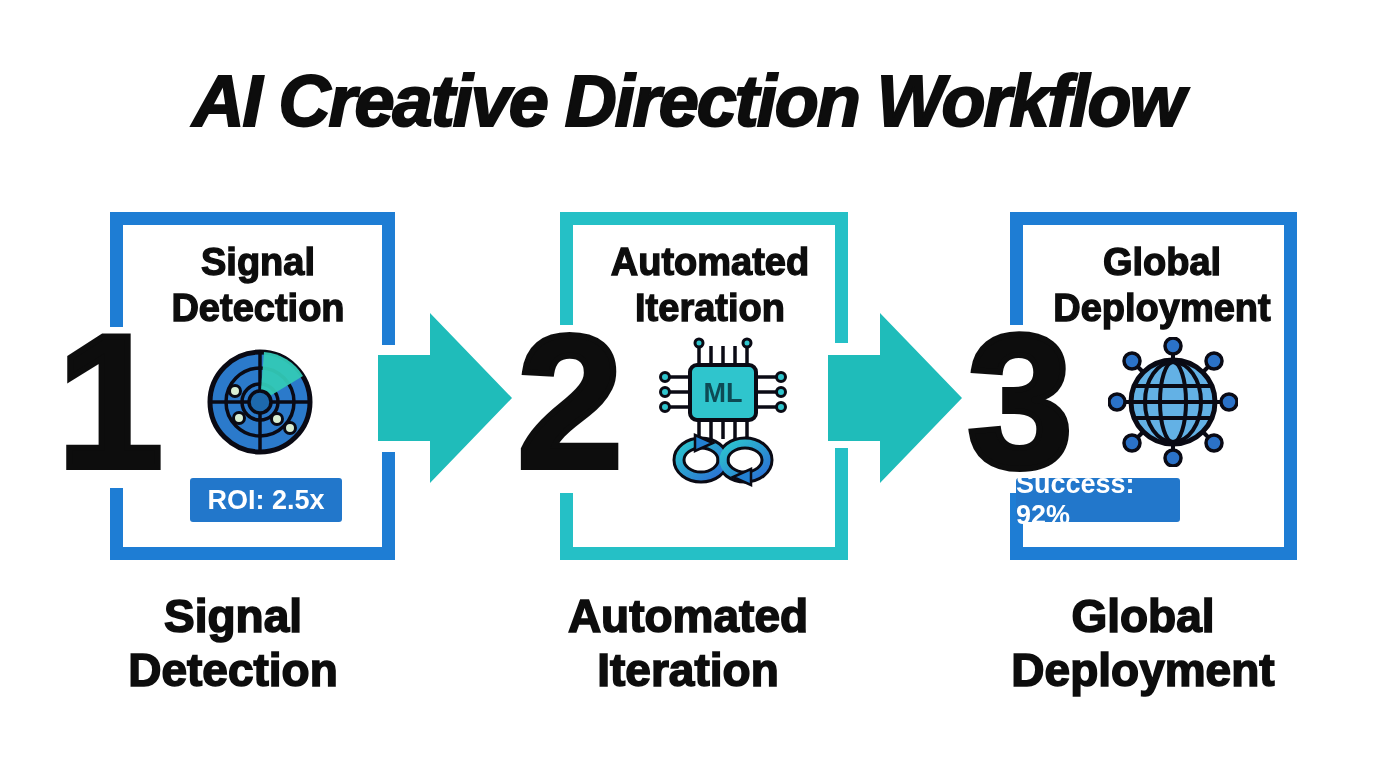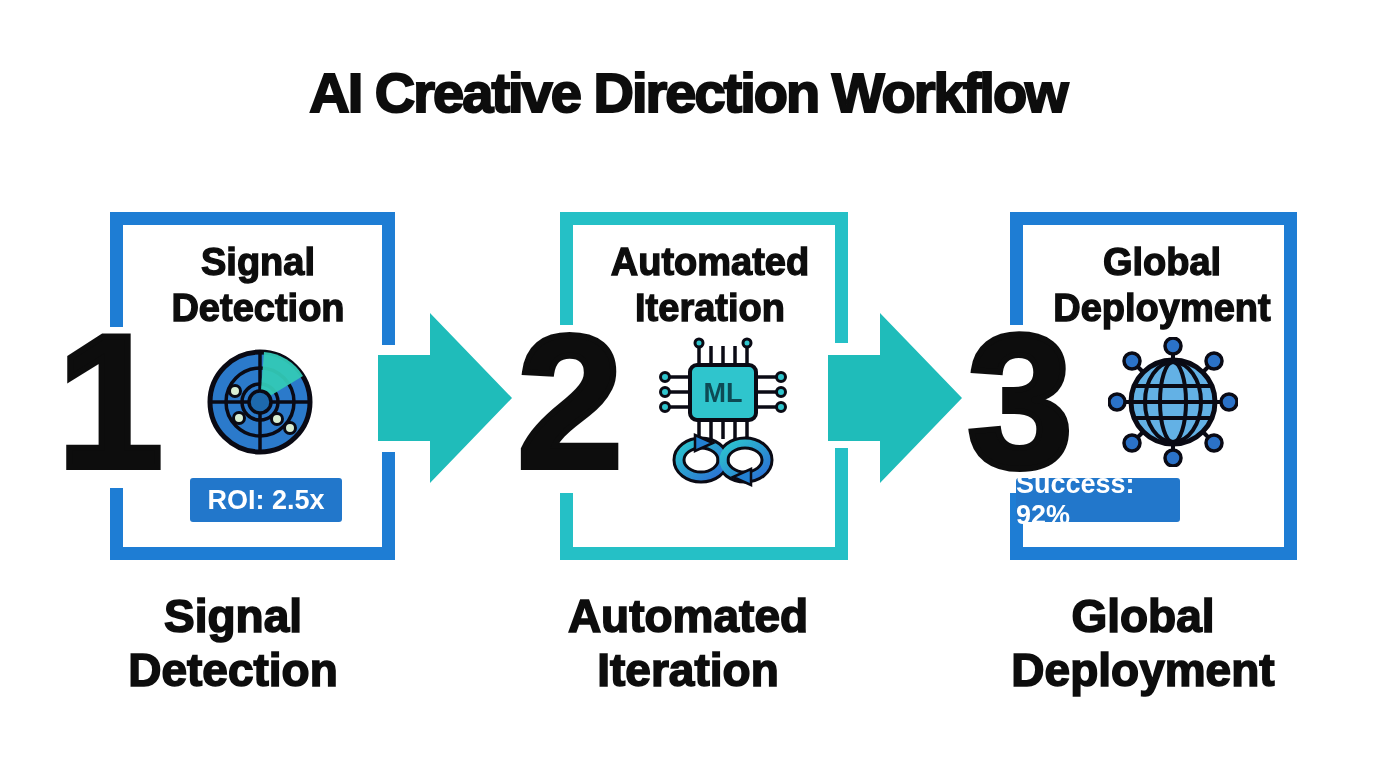--- a/index.html
+++ b/index.html
@@ -10,24 +10,25 @@
     width: 1376px;
     height: 768px;
     background: #ffffff;
     overflow: hidden;
   }
   .title {
     position: absolute;
     left: 0; top: 60px;
     width: 1376px;
     text-align: center;
-    font-size: 56px;
+    font-size: 72px;
     font-weight: bold;
     letter-spacing: -2px;
     color: #0d0d0d;
+    font-style: italic;
     -webkit-text-stroke: 2px #0d0d0d;
   }
   .step-box {
     position: absolute;
     top: 212px;
     height: 348px;
     background: #ffffff;
   }
   .box-1 { left: 110px; width: 285px; border: 13px solid #1e7dd4; }
   .box-2 { left: 560px; width: 288px; border: 13px solid #25c0c6; }

